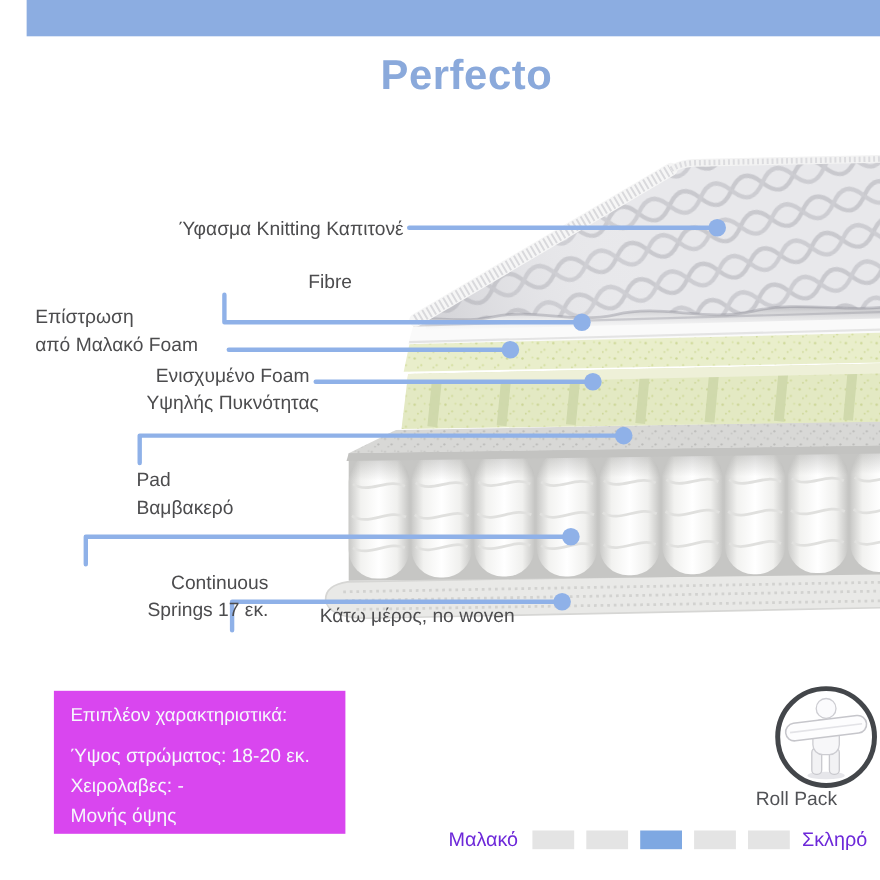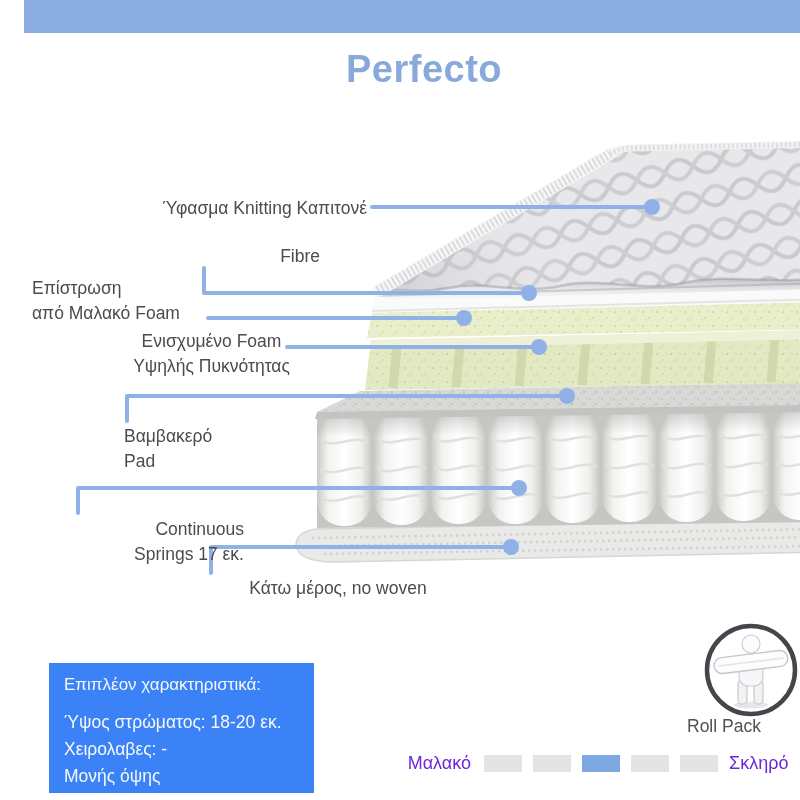--- a/index.html
+++ b/index.html
@@ -9,22 +9,22 @@
   .page-title{position:absolute;top:48px;left:0;width:100%;text-align:center;
         font-size:38px;line-height:42px;font-weight:bold;color:#8aa9db;letter-spacing:.5px;}
   .illus{position:absolute;top:0;left:0;width:800px;height:800px;pointer-events:none;}
   .layer-label{position:absolute;color:#4c4c4e;font-size:17.5px;line-height:25px;}
   .l1{top:196px;left:43px;width:300px;text-align:right;line-height:24px;}
   .l2{top:244px;left:176px;width:120px;text-align:right;}
   .l3{top:276px;left:8px;width:220px;text-align:left;}
   .l4{top:329px;left:90px;width:195px;text-align:center;}
   .l5{top:424px;left:100px;width:160px;text-align:left;}
   .l6{top:517px;left:50px;width:170px;text-align:right;}
-  .l7{top:576px;left:184px;width:260px;text-align:center;}
-  .info-box{position:absolute;left:25px;top:663px;width:265px;height:130px;background:#3b82f6;
+  .l7{top:547px;left:184px;width:260px;text-align:right;}
+  .info-box{position:absolute;left:25px;top:628px;width:265px;height:130px;background:#d946ef;
         box-sizing:border-box;padding:11px 15px;color:#f6f8fc;}
   .ib-title{font-size:17px;line-height:22px;margin-bottom:13px;}
   .ib-line{font-size:17.5px;line-height:27px;}
   .rollpack-label{position:absolute;left:663px;top:716px;width:130px;text-align:left;
         font-size:17.5px;color:#515256;}
   .firm-label{position:absolute;top:752px;font-size:18px;color:#6d28d9;line-height:22px;}
   .firm-left{left:353px;width:94px;text-align:right;}
   .firm-right{left:705px;width:94px;text-align:left;}
   .firmness-squares{position:absolute;left:460px;top:755px;display:flex;gap:11px;}
   .fsq{width:38px;height:17px;background:#e4e4e4;}
@@ -201,22 +201,22 @@
   </div>
   <div class="layer-label l3">
     <div>Επίστρωση</div>
     <div>από Μαλακό Foam</div>
   </div>
   <div class="layer-label l4">
     <div>Ενισχυμένο Foam</div>
     <div>Υψηλής Πυκνότητας</div>
   </div>
   <div class="layer-label l5">
+    <div>Pad</div>
     <div>Βαμβακερό</div>
-    <div>Pad</div>
   </div>
   <div class="layer-label l6">
     <div>Continuous</div>
     <div>Springs 17 εκ.</div>
   </div>
   <div class="layer-label l7">
     <div>Κάτω μέρος, no woven</div>
   </div>
 
   <div class="info-box">

